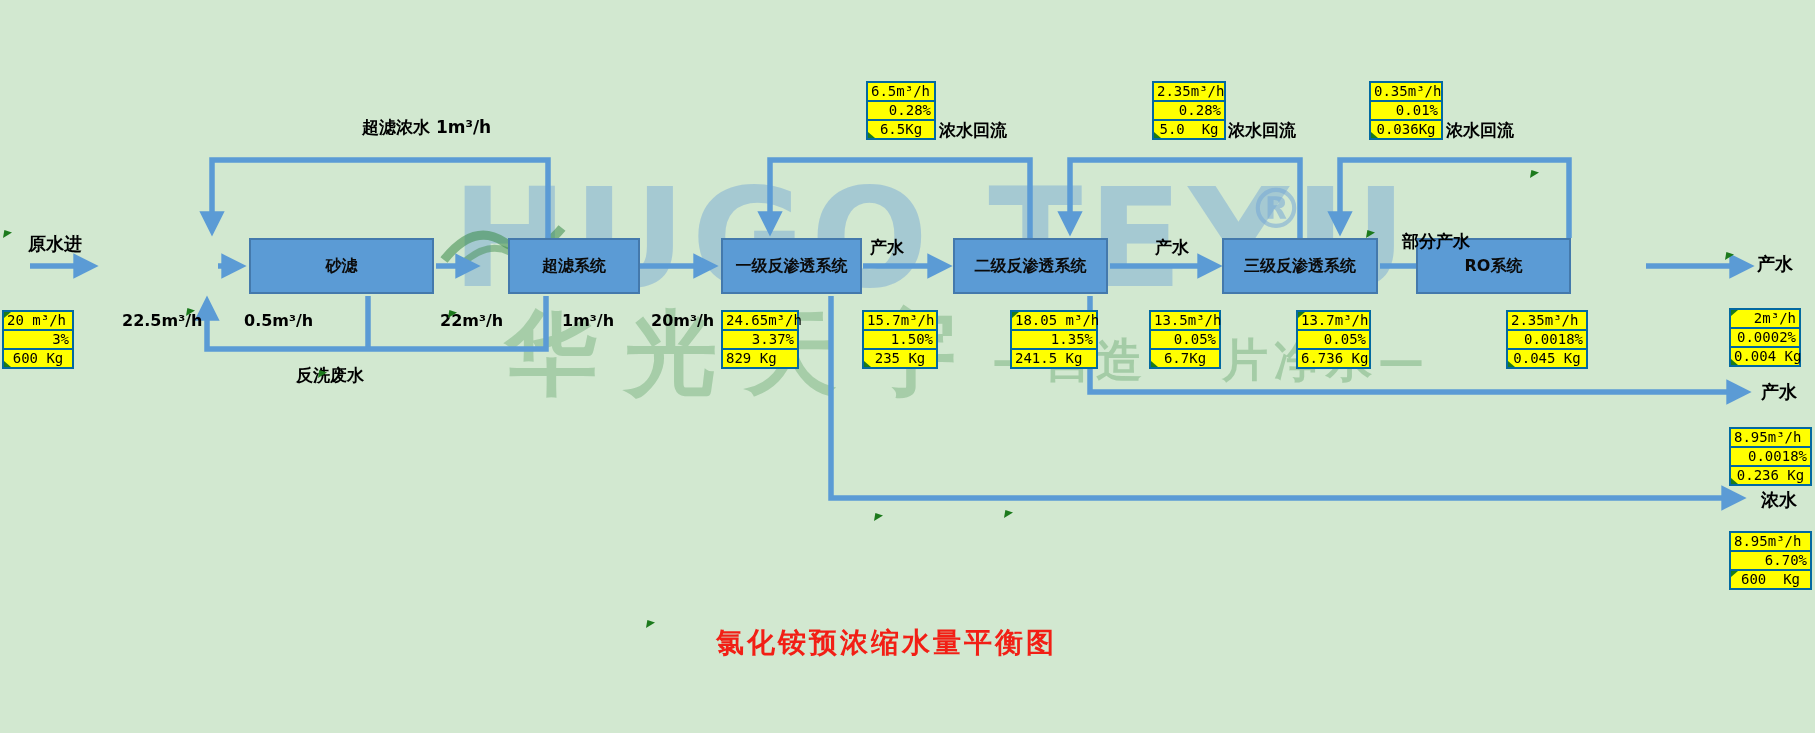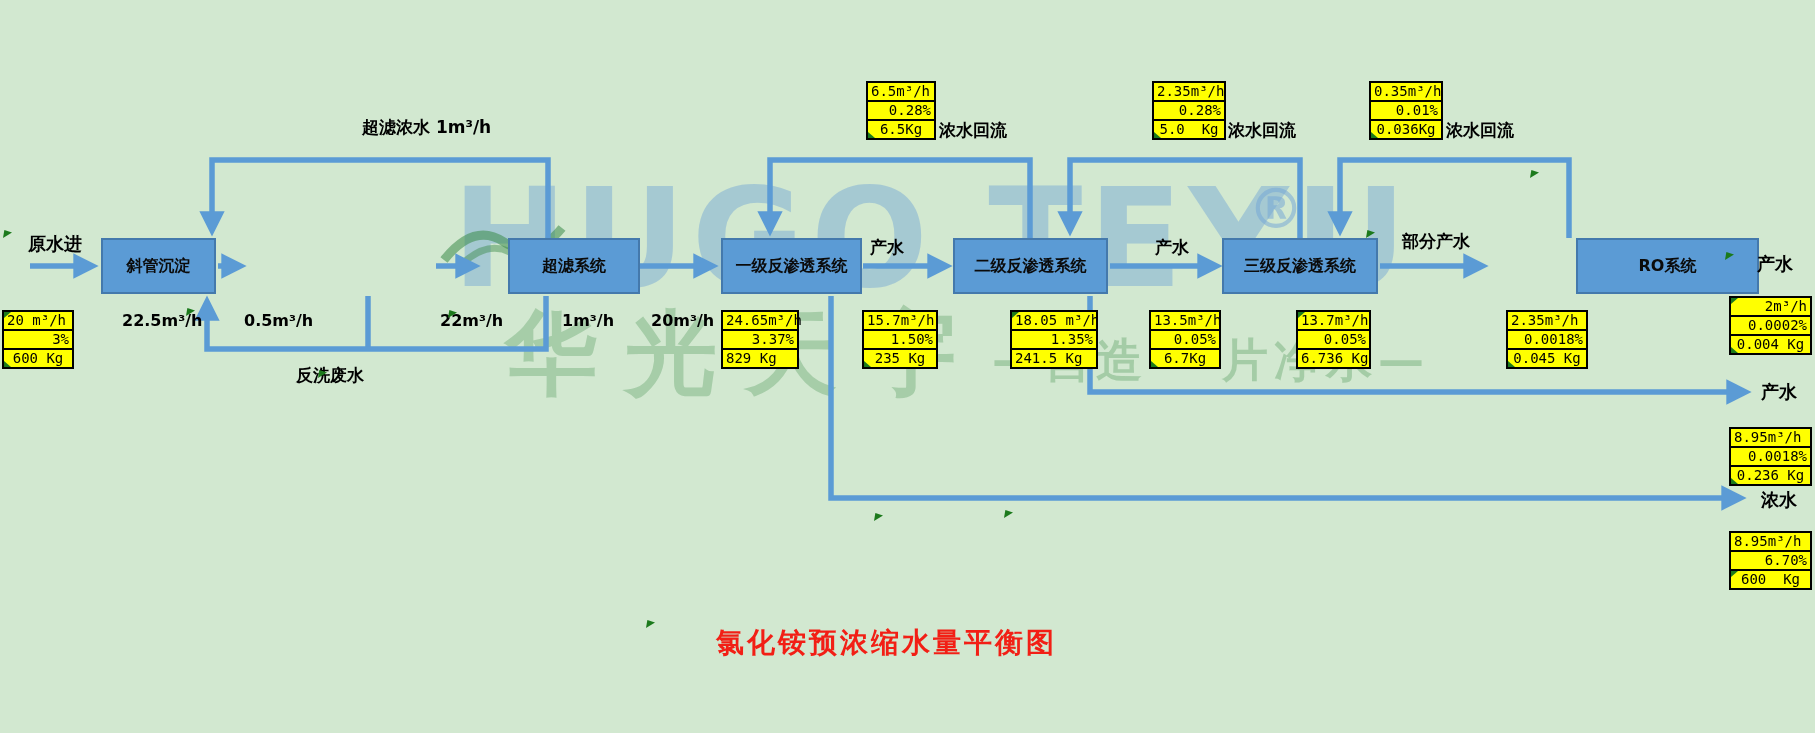--- a/index.html
+++ b/index.html
@@ -17,21 +17,21 @@
   
   .pbox{position:absolute;top:238px;height:56px;background:#5b9bd5;border:2px solid #4479ac;
         display:flex;align-items:center;justify-content:center;z-index:3;
         font-weight:bold;font-size:16px;color:#0b0b0b;box-sizing:border-box;}
   
   .lbl{position:absolute;z-index:4;font-weight:bold;font-size:16px;color:#000;white-space:nowrap;}
   .lg{font-size:18px;}
   .md{font-size:17px;}
   
   .ybox{position:absolute;z-index:5;font-family:"DejaVu Sans Mono",monospace;font-size:14px;color:#000;}
-  .yc{background:#ffff00;border:2px solid #000000;height:17px;line-height:16px;margin-top:-2px;
+  .yc{background:#ffff00;border:2px solid #0369a1;height:17px;line-height:16px;margin-top:-2px;
       padding:0 3px;white-space:pre;position:relative;}
   .yc:first-child{margin-top:0;}
   .al{text-align:left}.ar{text-align:right}.ac{text-align:center}
   .de::before{content:"";position:absolute;left:0;top:0;width:0;height:0;
       border-top:6px solid #1c7a1c;border-right:7px solid transparent;}
   .deb::after{content:"";position:absolute;left:0;bottom:0;width:0;height:0;
       border-bottom:6px solid #1c7a1c;border-right:7px solid transparent;}
   
   .mark{position:absolute;width:9px;height:8px;background:#1c7a1c;z-index:4;
       clip-path:polygon(0 100%,15% 0,100% 30%);}
@@ -72,36 +72,36 @@
       <path d="M368,296 V349"></path>
       <path d="M546,296 V349 H207 V302" marker-end="url(#ah)"></path>
       <path d="M1030,238 V160 H770 V230" marker-end="url(#ah)"></path>
       <path d="M1300,238 V160 H1070 V230" marker-end="url(#ah)"></path>
       <path d="M1569,238 V160 H1340 V230" marker-end="url(#ah)"></path>
       <path d="M1090,296 V392 H1745" marker-end="url(#ah)"></path>
       <path d="M831,296 V498 H1740" marker-end="url(#ah)"></path>
     </g>
   </svg>
 
-  <div class="pbox" style="left:101px;width:115px">
-      <span>斜管沉淀</span>
+  <div class="pbox" style="left:249px;width:185px">
+      <span>砂滤</span>
     </div>
   <div class="pbox" style="left:508px;width:132px">
       <span>超滤系统</span>
     </div>
   <div class="pbox" style="left:721px;width:141px">
       <span>一级反渗透系统</span>
     </div>
   <div class="pbox" style="left:953px;width:155px">
       <span>二级反渗透系统</span>
     </div>
   <div class="pbox" style="left:1222px;width:156px">
       <span>三级反渗透系统</span>
     </div>
-  <div class="pbox" style="left:1576px;width:183px">
+  <div class="pbox" style="left:1416px;width:155px">
       <span>RO系统</span>
     </div>
 
   <div class="lbl lg" style="left:28px;top:232px">原水进</div>
   <div class="lbl md" style="left:362px;top:116px">超滤浓水 1m³/h</div>
   <div class="lbl md" style="left:296px;top:364px">反洗废水</div>
   <div class="lbl" style="left:122px;top:311px">22.5m³/h</div>
   <div class="lbl" style="left:244px;top:311px">0.5m³/h</div>
   <div class="lbl" style="left:440px;top:311px">22m³/h</div>
   <div class="lbl" style="left:562px;top:311px">1m³/h</div>
@@ -169,21 +169,21 @@
     <div class="yc ar">0.05%</div>
     <div class="yc ac">6.736 Kg</div>
   </div>
 
   <div class="ybox" style="left:1506px;top:310px;width:82px">
     <div class="yc al">2.35m³/h</div>
     <div class="yc ar">0.0018%</div>
     <div class="yc ac deb">0.045 Kg</div>
   </div>
 
-  <div class="ybox" style="left:1729px;top:296px;width:83px">
+  <div class="ybox" style="left:1729px;top:308px;width:72px">
     <div class="yc ar de">2m³/h</div>
     <div class="yc ar">0.0002%</div>
     <div class="yc ac deb">0.004 Kg</div>
   </div>
 
   <div class="ybox" style="left:1729px;top:427px;width:83px">
     <div class="yc al">8.95m³/h</div>
     <div class="yc ar">0.0018%</div>
     <div class="yc ac deb">0.236 Kg</div>
   </div>

